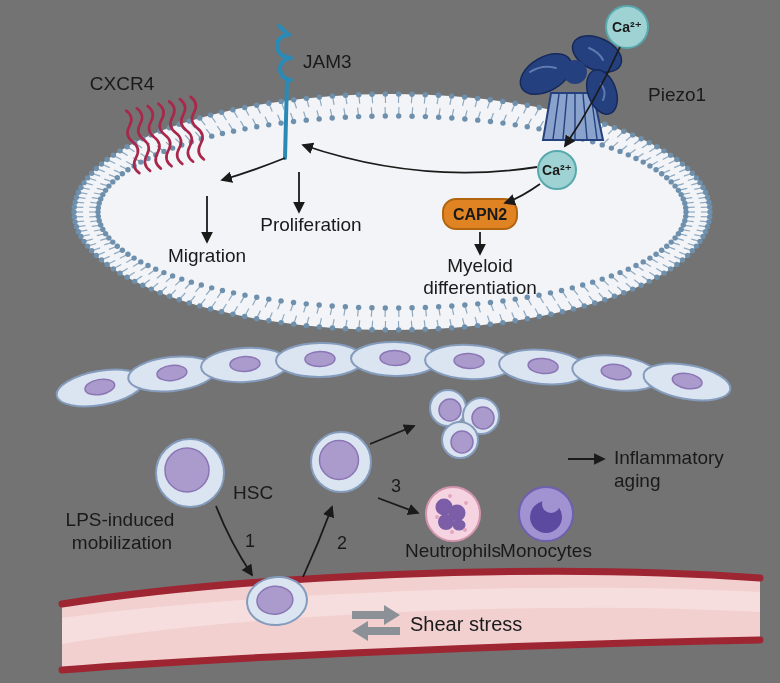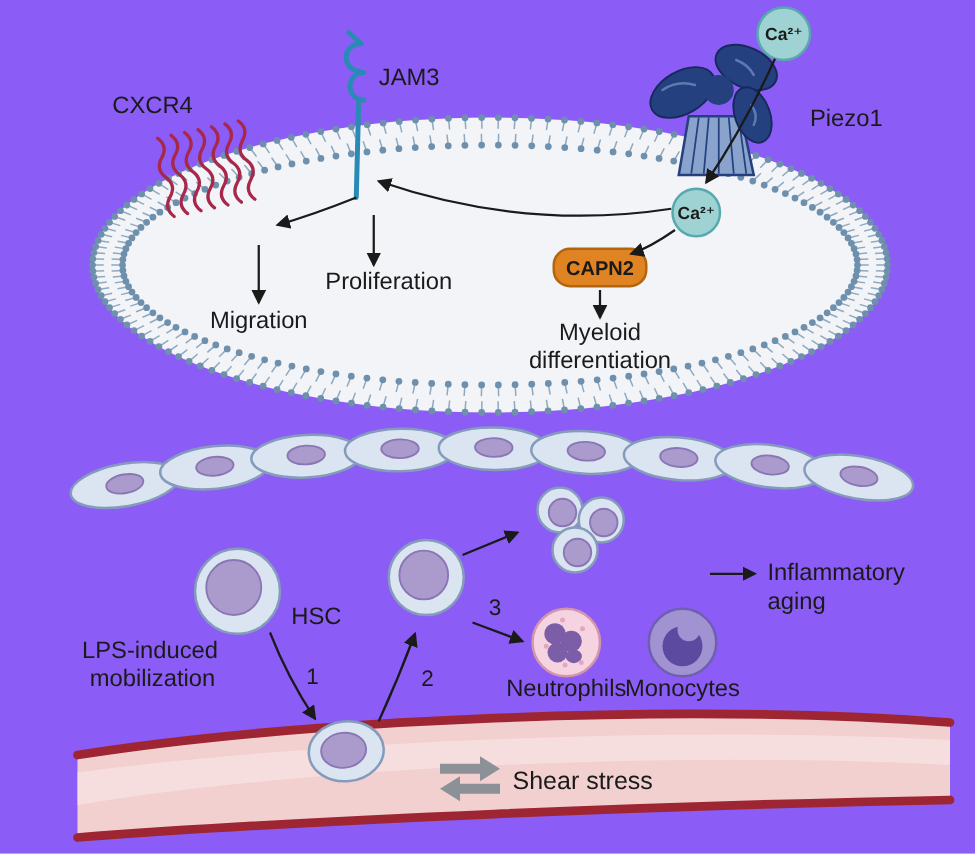--- a/index.html
+++ b/index.html
@@ -1,16 +1,16 @@
 <!DOCTYPE html>
 <html><head>
 <meta charset="utf-8">
 <style>
   html,body{margin:0;padding:0;background:#ffffff;}
-  .canvas{position:relative;width:780px;height:683px;background:#8b5cf6;overflow:hidden;}
+  .canvas{position:relative;width:780px;height:683px;background:#737373;overflow:hidden;}
   svg{display:block;}
   svg text{font-family:"Liberation Sans","DejaVu Sans",sans-serif;fill:#1a1a1a;}
   .lbl{font-size:19px;}
   .lbl-num{font-size:18px;}
   .ca-text{font-size:14px;font-weight:bold;}
   .capn2-text{font-size:16px;font-weight:bold;}
   .shear-text{font-size:20px;}
 </style>
 </head>
 <body>

